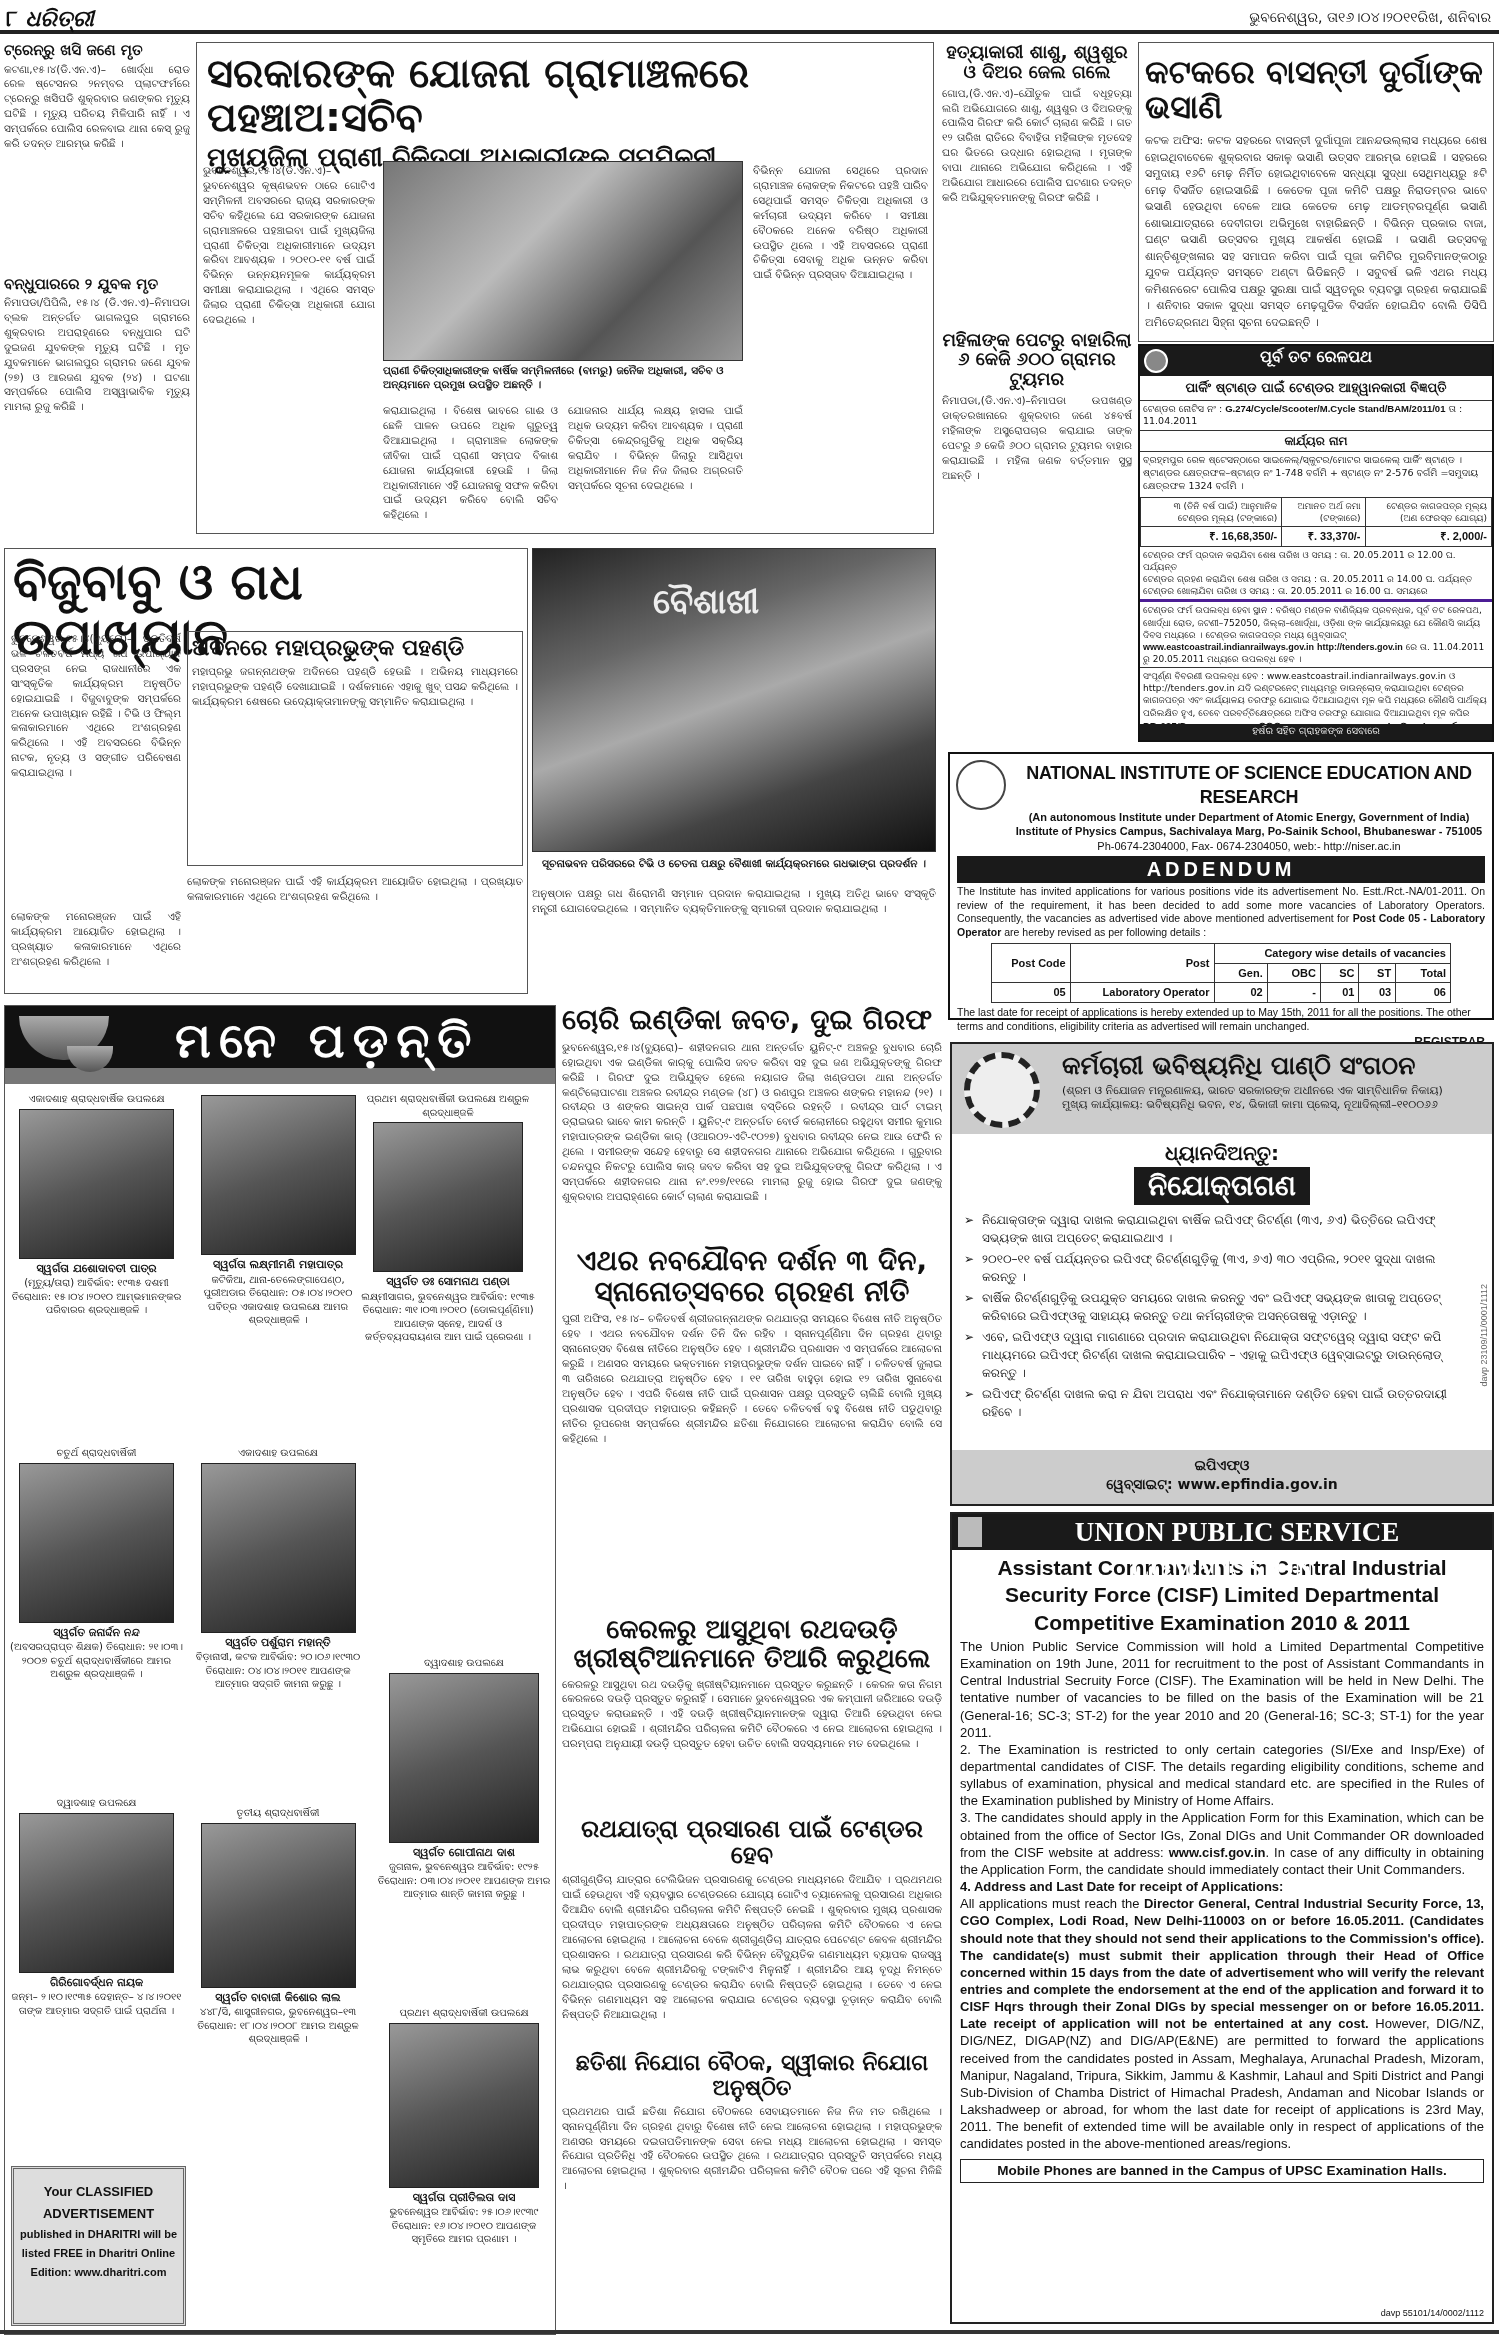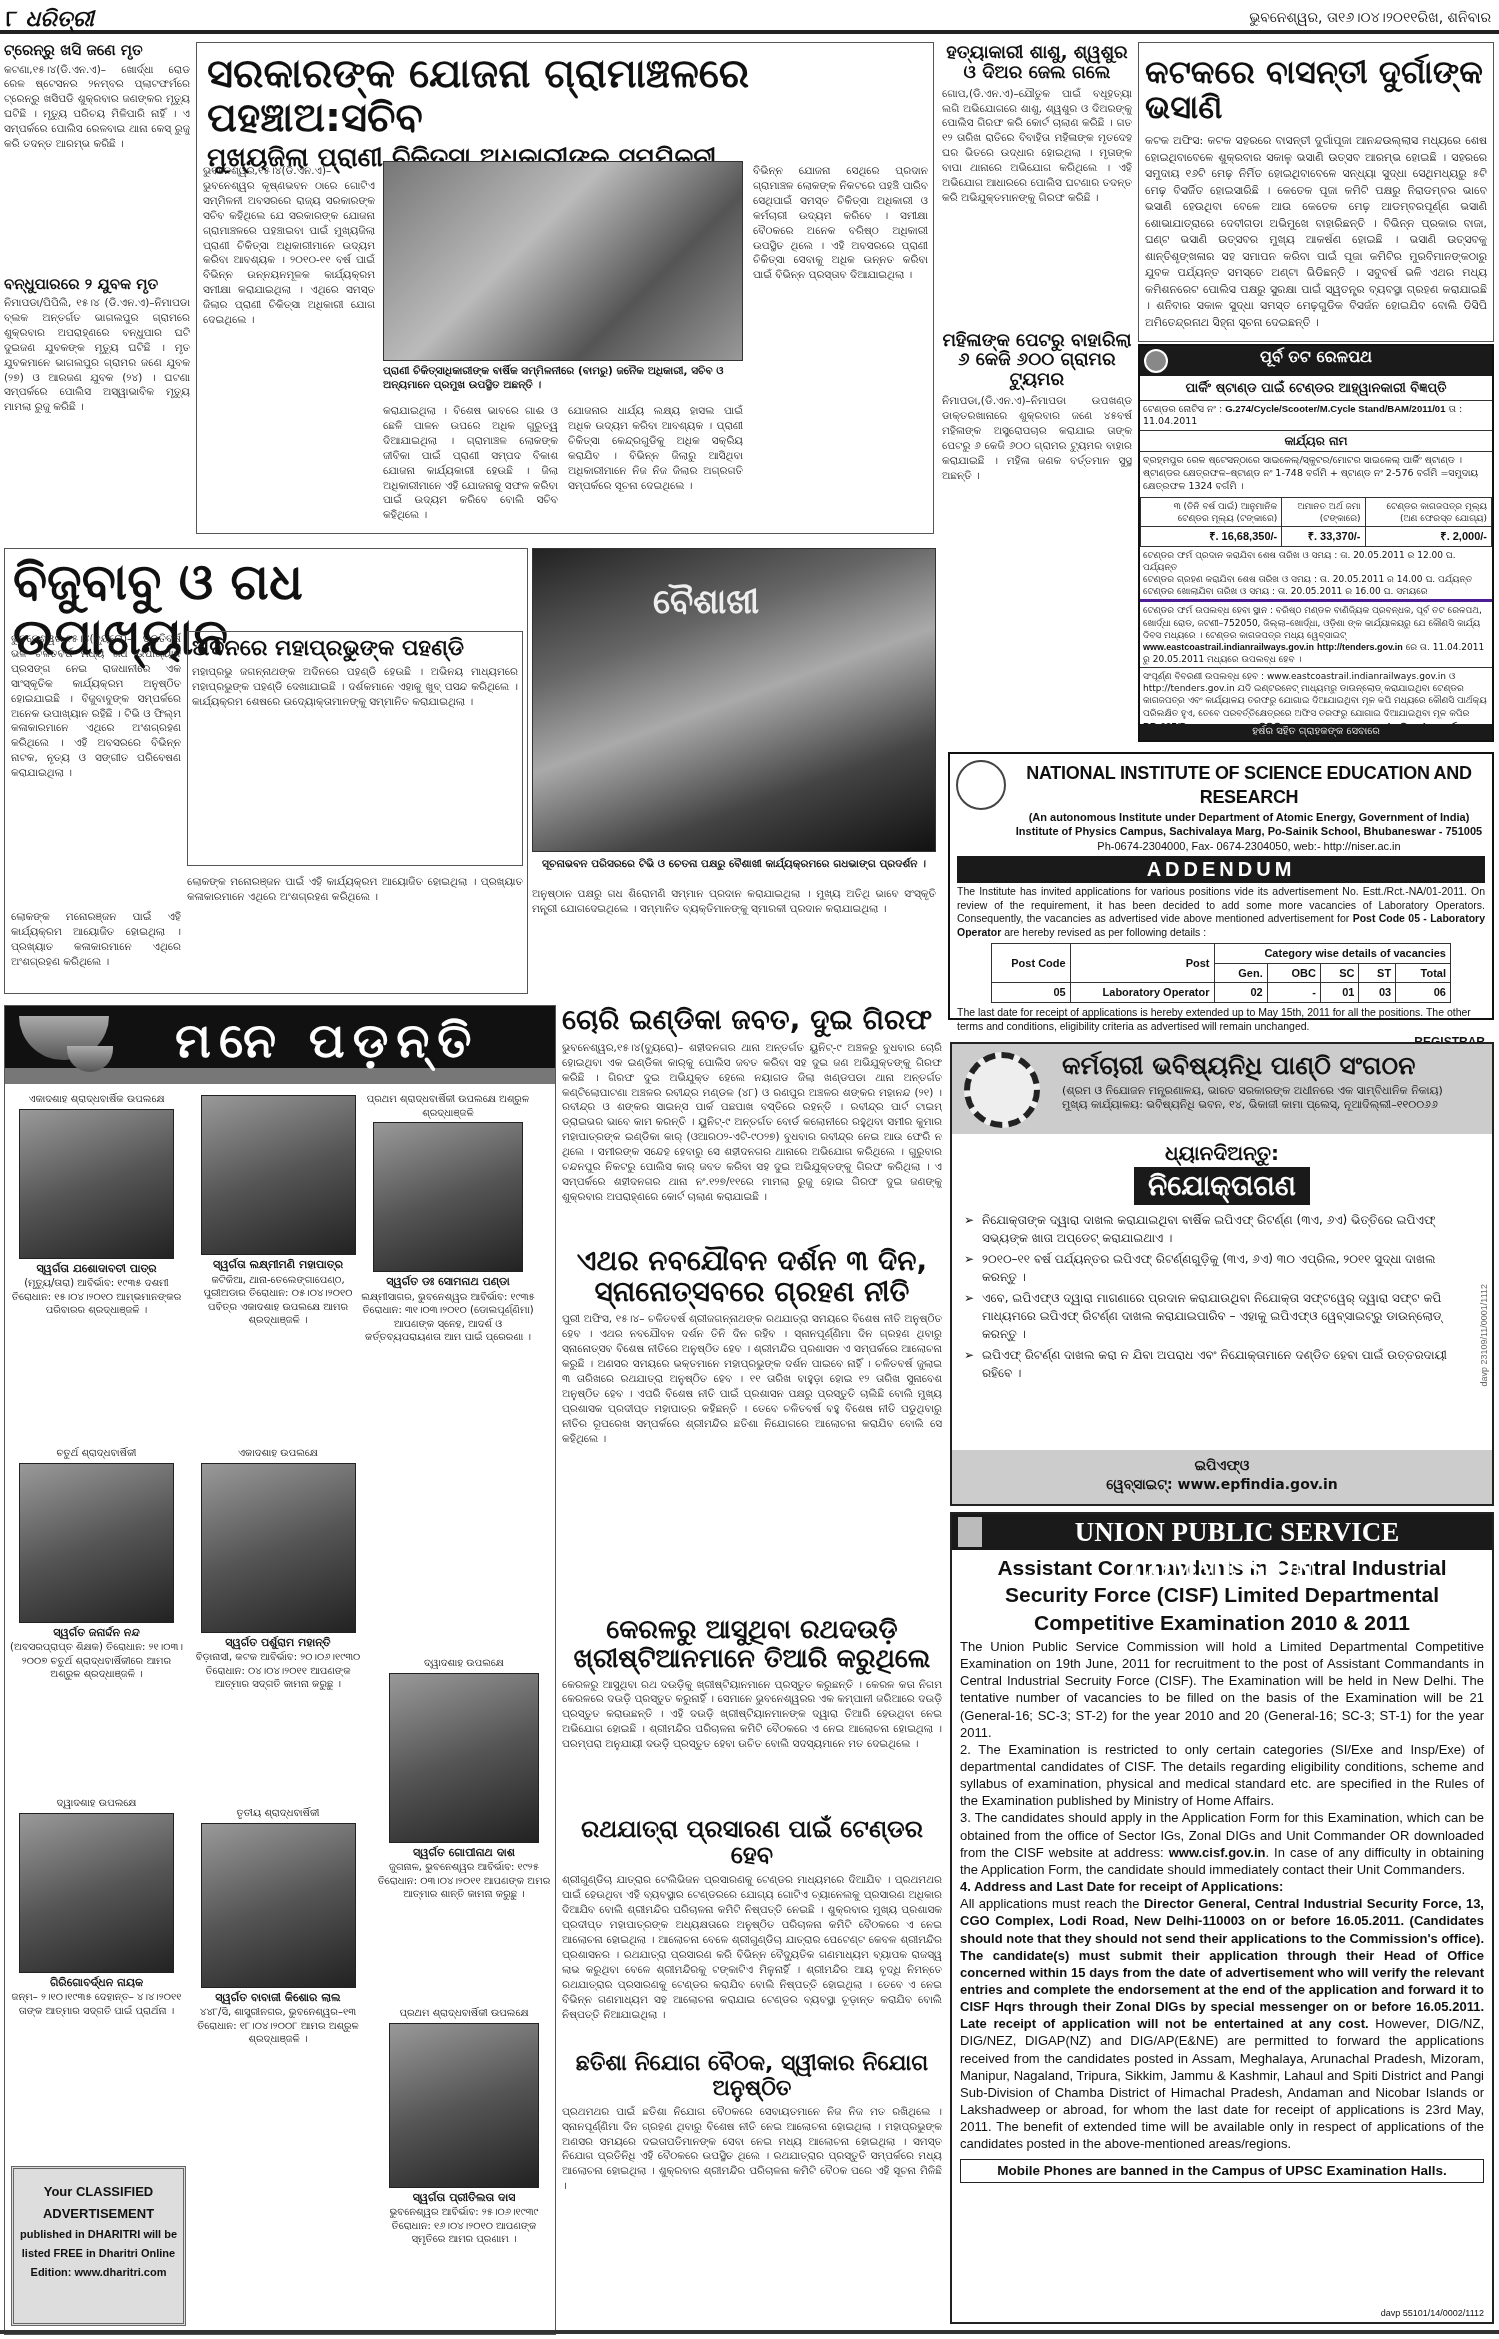--- a/index.html
+++ b/index.html
@@ -238,20 +238,21 @@
     <span style="position:absolute;left:12px;top:8px;width:76px;height:76px;border-radius:50%;border:6px dashed #222;background:#eee"></span>
     <div class="hl" style="font-size:25px">କର୍ମଚାରୀ ଭବିଷ୍ୟନିଧି ପାଣ୍ଠି ସଂଗଠନ</div>
     <div style="font-size:11px;margin-top:4px">(ଶ୍ରମ ଓ ନିଯୋଜନ ମନ୍ତ୍ରଣାଳୟ, ଭାରତ ସରକାରଙ୍କ ଅଧୀନରେ ଏକ ସାମ୍ବିଧାନିକ ନିକାୟ)</div>
     <div style="font-size:11px">ମୁଖ୍ୟ କାର୍ଯ୍ୟାଳୟ: ଭବିଷ୍ୟନିଧି ଭବନ, ୧୪, ଭିକାଜୀ କାମା ପ୍ଲେସ୍, ନୂଆଦିଲ୍ଲୀ–୧୧୦୦୬୬</div>
   </div>
   <div style="text-align:center;font-size:20px;font-weight:bold;margin-top:6px">ଧ୍ୟାନଦିଅନ୍ତୁ:</div>
   <div style="text-align:center"><span class="dark" style="display:inline-block;font-size:28px;font-weight:bold;padding:0 14px">ନିଯୋକ୍ତାଗଣ</span></div>
   <div style="font-size:12px;padding:6px 22px 0 10px;line-height:1.5">
     <div class="bul">ନିଯୋକ୍ତାଙ୍କ ଦ୍ୱାରା ଦାଖଲ କରାଯାଇଥିବା ବାର୍ଷିକ ଇପିଏଫ୍ ରିଟର୍ଣ୍ଣ (୩ଏ, ୬ଏ) ଭିତ୍ତିରେ ଇପିଏଫ୍ ସଭ୍ୟଙ୍କ ଖାତା ଅପ୍‌ଡେଟ୍ କରାଯାଇଥାଏ ।</div>
     <div class="bul">୨୦୧୦–୧୧ ବର୍ଷ ପର୍ଯ୍ୟନ୍ତର ଇପିଏଫ୍ ରିଟର୍ଣ୍ଣଗୁଡ଼ିକୁ (୩ଏ, ୬ଏ) ୩୦ ଏପ୍ରିଲ, ୨୦୧୧ ସୁଦ୍ଧା ଦାଖଲ କରନ୍ତୁ ।</div>
+    <div class="bul">ବାର୍ଷିକ ରିଟର୍ଣ୍ଣଗୁଡ଼ିକୁ ଉପଯୁକ୍ତ ସମୟରେ ଦାଖଲ କରନ୍ତୁ ଏବଂ ଇପିଏଫ୍ ସଭ୍ୟଙ୍କ ଖାତାକୁ ଅପ୍‌ଡେଟ୍ କରିବାରେ ଇପିଏଫ୍‌ଓକୁ ସାହାଯ୍ୟ କରନ୍ତୁ ତଥା କର୍ମଚାରୀଙ୍କ ଅସନ୍ତୋଷକୁ ଏଡ଼ାନ୍ତୁ ।</div>
     <div class="bul">ଏବେ, ଇପିଏଫ୍‌ଓ ଦ୍ୱାରା ମାଗଣାରେ ପ୍ରଦାନ କରାଯାଉଥିବା ନିଯୋକ୍ତା ସଫ୍ଟୱେର୍ ଦ୍ୱାରା ସଫ୍ଟ କପି ମାଧ୍ୟମରେ ଇପିଏଫ୍ ରିଟର୍ଣ୍ଣ ଦାଖଲ କରାଯାଇପାରିବ – ଏହାକୁ ଇପିଏଫ୍‌ଓ ୱେବ୍‌ସାଇଟ୍‌ରୁ ଡାଉନ୍‌ଲୋଡ୍ କରନ୍ତୁ ।</div>
     <div class="bul">ଇପିଏଫ୍ ରିଟର୍ଣ୍ଣ ଦାଖଲ କରା ନ ଯିବା ଅପରାଧ ଏବଂ ନିଯୋକ୍ତାମାନେ ଦଣ୍ଡିତ ହେବା ପାଇଁ ଉତ୍ତରଦାୟୀ ରହିବେ ।</div>
   </div>
   <div style="position:absolute;right:2px;top:240px;writing-mode:vertical-rl;transform:rotate(180deg);font-size:9px;color:#666" class="en">davp 23109/11/0001/1112</div>
   <div style="position:absolute;left:0;right:0;bottom:0;height:54px;background:#ccc;text-align:center;font-weight:bold;font-size:14px;padding-top:6px">
     <div>ଇପିଏଫ୍‌ଓ</div>
     <div>ୱେବ୍‌ସାଇଟ୍: www.epfindia.gov.in</div>
   </div>
 </div>
 

